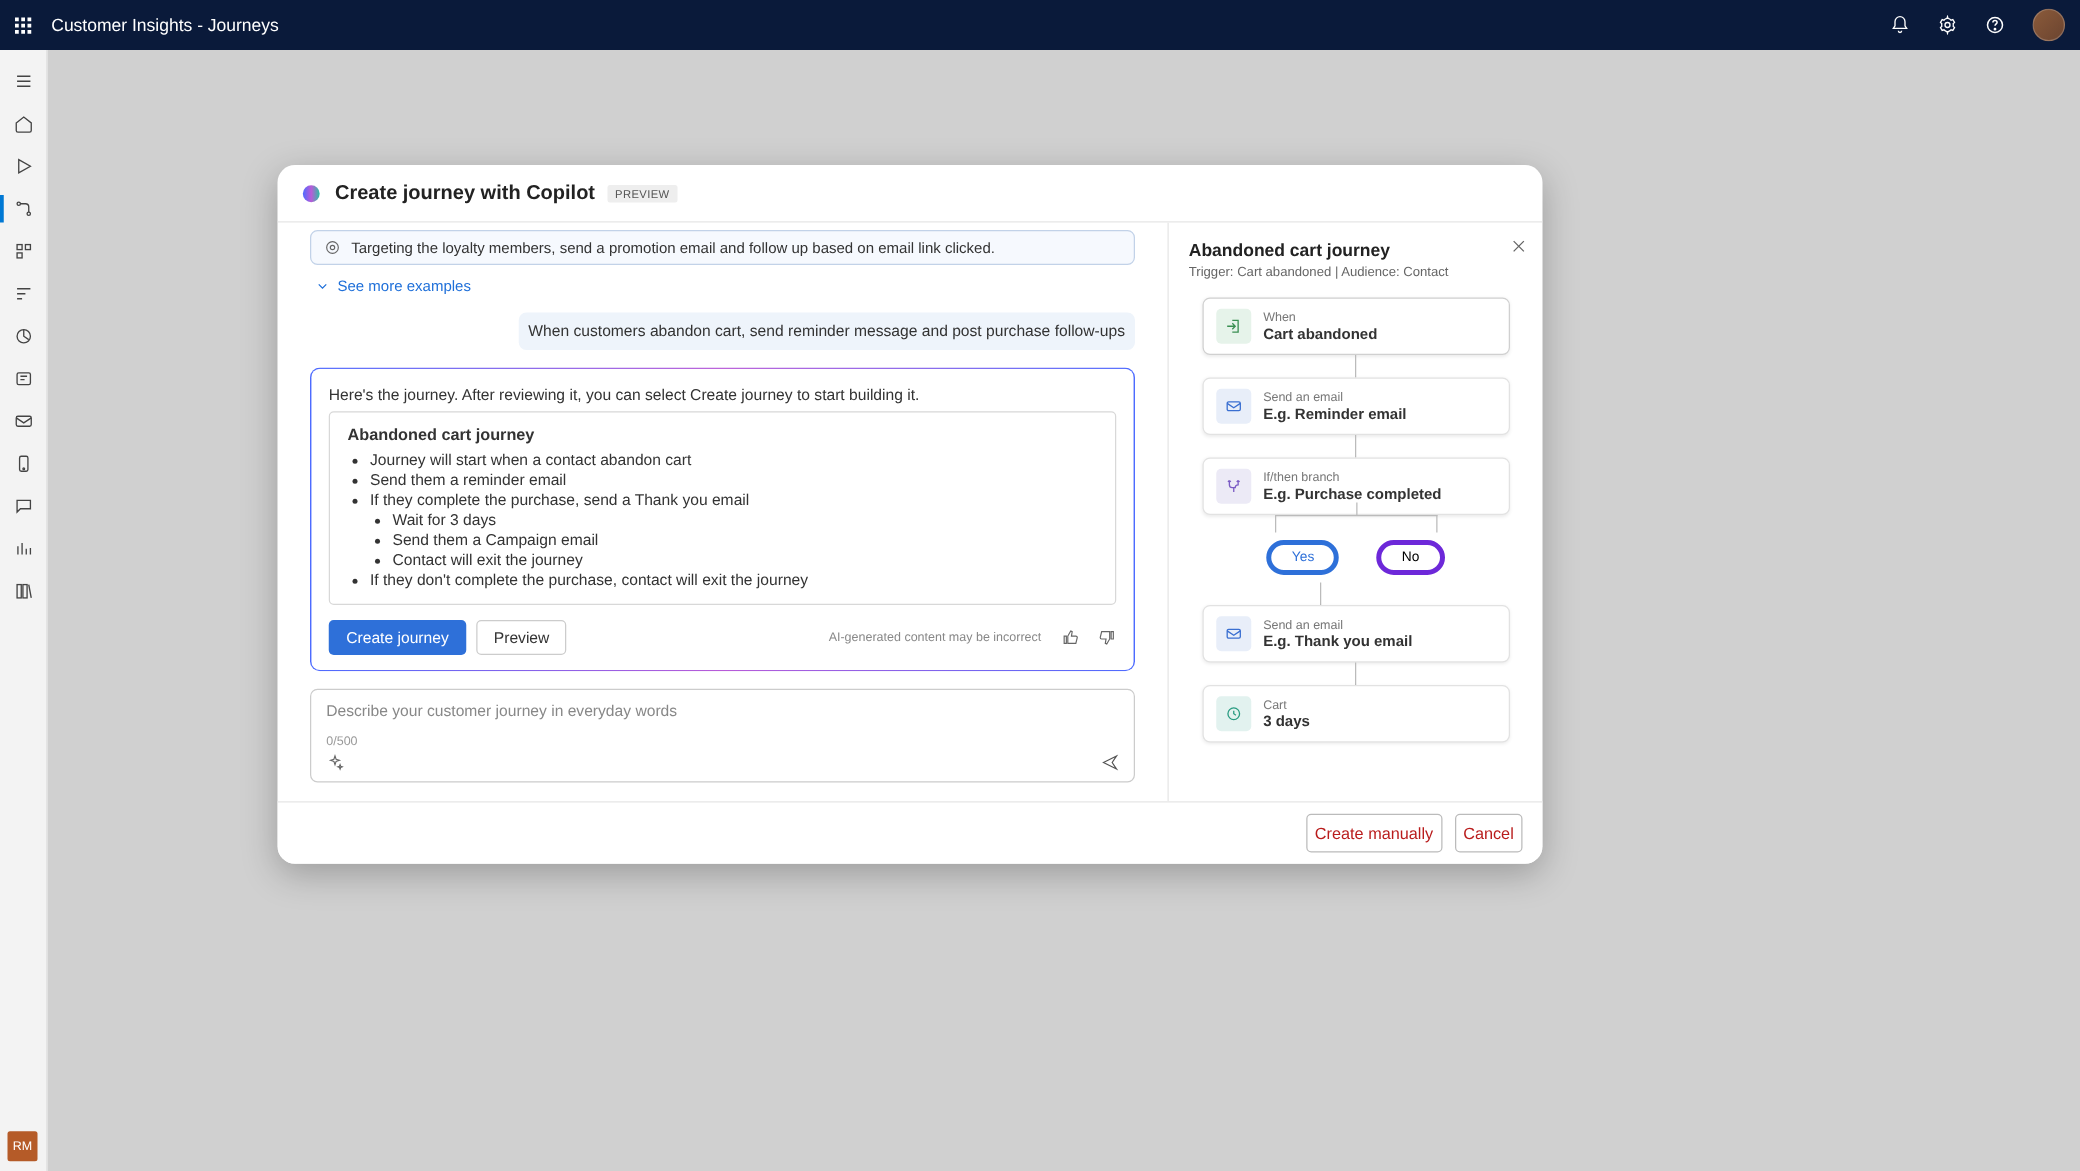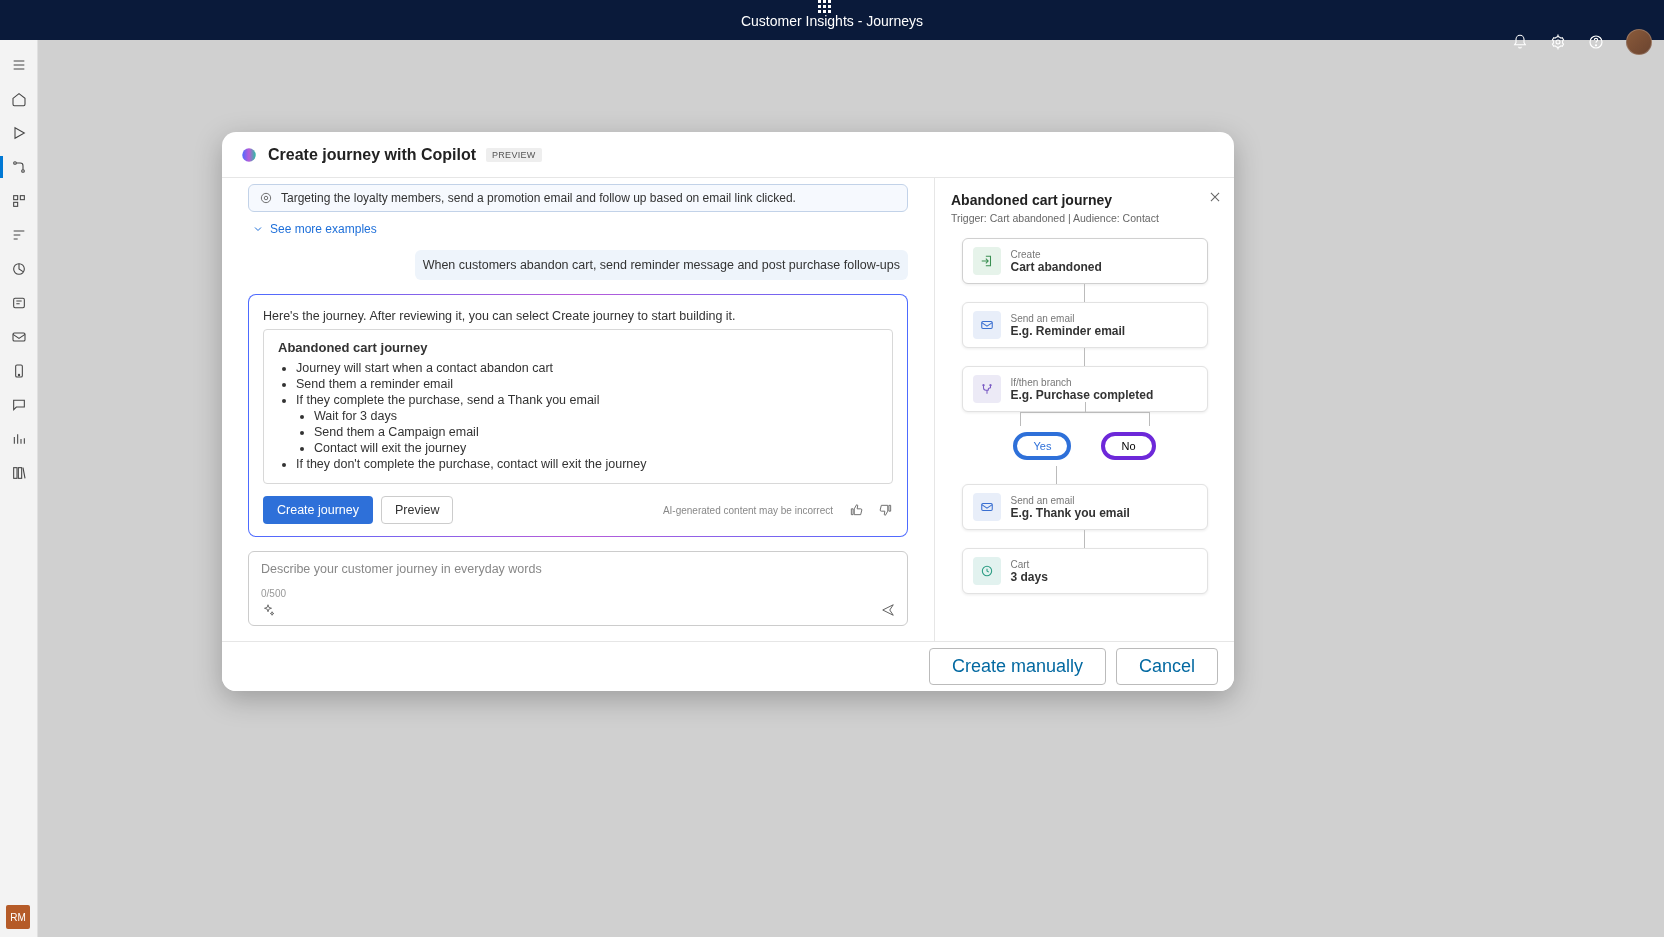--- a/index.html
+++ b/index.html
@@ -1,19 +1,19 @@
 <!DOCTYPE html>
 <html><head>
 <meta charset="utf-8">
 <style>
 * { margin: 0; padding: 0; box-sizing: border-box; font-family: 'Segoe UI', Tahoma, sans-serif; }
 body { background: #d0d0d0; width: 1664px; height: 937px; overflow: hidden; }
 
 
-.header-bar { background: #0a1a3a; height: 40px; display: flex; align-items: center; padding: 0 12px; color: #fff; flex-direction: column; }
+.header-bar { background: #0a1a3a; height: 40px; display: flex; align-items: center; padding: 0 12px; color: #fff; }
 .waffle-icon { display: grid; grid-template-columns: repeat(3, 3px); grid-template-rows: repeat(3, 3px); gap: 2px; margin-right: 16px; cursor: pointer; }
 .waffle-icon span { background: #fff; width: 3px; height: 3px; }
 .app-title { font-size: 14px; color: #fff; }
 .header-right { margin-left: auto; display: flex; align-items: center; gap: 22px; }
 .header-icon { width: 16px; height: 16px; color: #fff; cursor: pointer; }
 .avatar { width: 26px; height: 26px; border-radius: 50%; background: linear-gradient(135deg,#8a5a3a,#6b4430); cursor: pointer; border:1px solid #fff3; }
 
 
 .left-sidebar { position: absolute; left: 0; top: 40px; width: 38px; background: #f3f3f3; height: calc(100% - 40px); border-right: 1px solid #e0e0e0; padding-top: 8px; }
 .nav-item { height: 34px; display: flex; align-items: center; justify-content: center; cursor: pointer; position: relative; }
@@ -81,21 +81,21 @@
 .branch-pill { border:4px solid #6d28d9; border-radius: 14px; padding: 4px 16px; font-size: 11px; background:#fff;}
 .branch-pill.yes { border-color:#2e70d9; color:#2e70d9;}
 .branch-lines { position:relative; width:130px; height:14px;}
 .branch-lines::before{content:'';position:absolute;left:0;right:0;top:0;height:1px;background:#bbb;}
 .branch-lines .down-l{position:absolute;left:0;top:0;width:1px;height:14px;background:#bbb;}
 .branch-lines .down-r{position:absolute;right:0;top:0;width:1px;height:14px;background:#bbb;}
 .branch-lines .up{position:absolute;left:50%;top:-10px;width:1px;height:10px;background:#bbb;}
 
 
 .modal-footer { height: 50px; border-top: 1px solid #e6e6e6; display: flex; align-items: center; justify-content: flex-end; padding: 0 16px; gap: 10px; background:#fff;}
-.btn-outline { background:#fff; border:1px solid #bbb; border-radius:4px; padding:7px 22px; font-size:18px; cursor:pointer; color:#0369a1;}
+.btn-outline { background:#fff; border:1px solid #bbb; border-radius:4px; padding:7px 6px; font-size:13px; cursor:pointer; color:#b91c1c;}
 
 </style>
 </head>
 <body>
 
 <div class="header-bar">
   <div class="waffle-icon">
     <span></span>
       <span></span>
       <span></span>
@@ -290,21 +290,21 @@
       <div class="preview-sub">Trigger: Cart abandoned  |  Audience: Contact</div>
 
       <div class="flow-col">
         <div class="flow-node entry">
           <div class="flow-icon green">
               <svg viewBox="0 0 24 24" fill="none" stroke="#3a8f52" stroke-width="1.8">
                 <path d="M10 4h8v16h-8M3 12h11m-4-4l4 4-4 4"></path>
               </svg>
             </div>
           <div class="flow-text">
-              <span class="flow-label">Create</span>
+              <span class="flow-label">When</span>
               <span class="flow-value">Cart abandoned</span>
             </div>
         </div>
         <div class="connector"></div>
         <div class="flow-node">
           <div class="flow-icon blue">
               <svg viewBox="0 0 24 24" fill="none" stroke="#3a6fd1" stroke-width="1.8">
                 <rect x="3" y="6" width="18" height="12" rx="2"></rect>
                 <path d="M3 8l9 6 9-6"></path>
               </svg>

